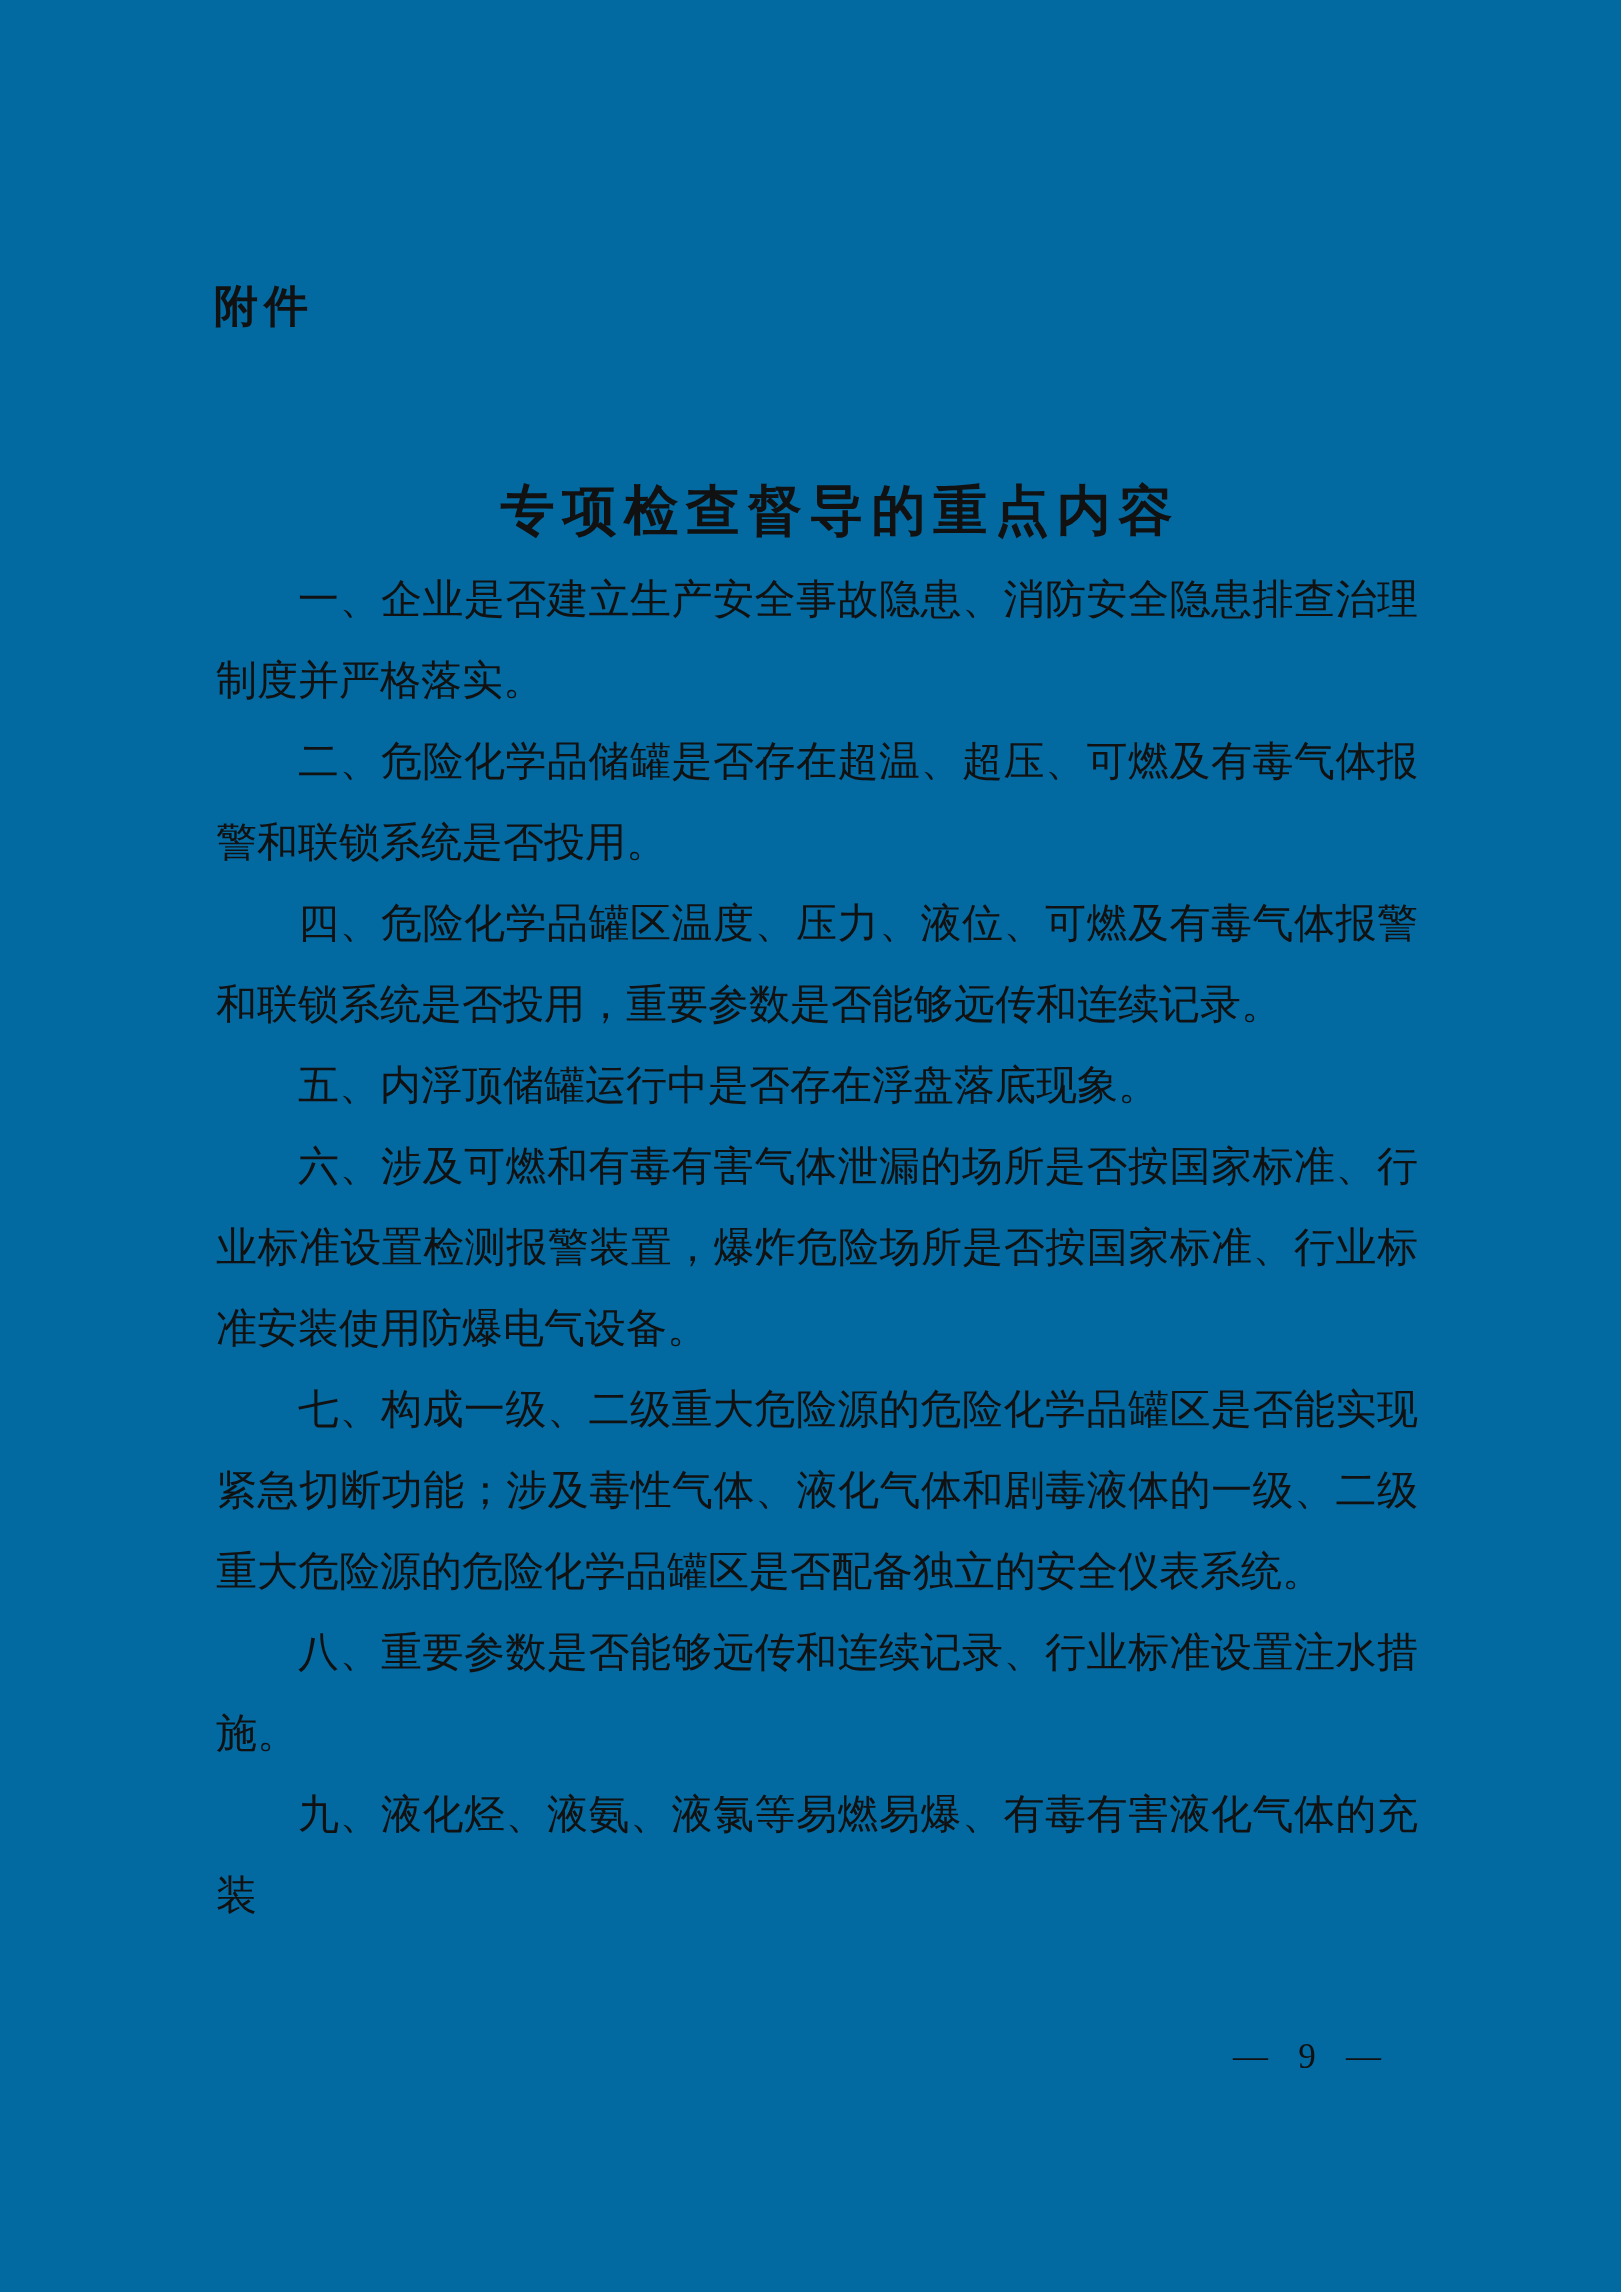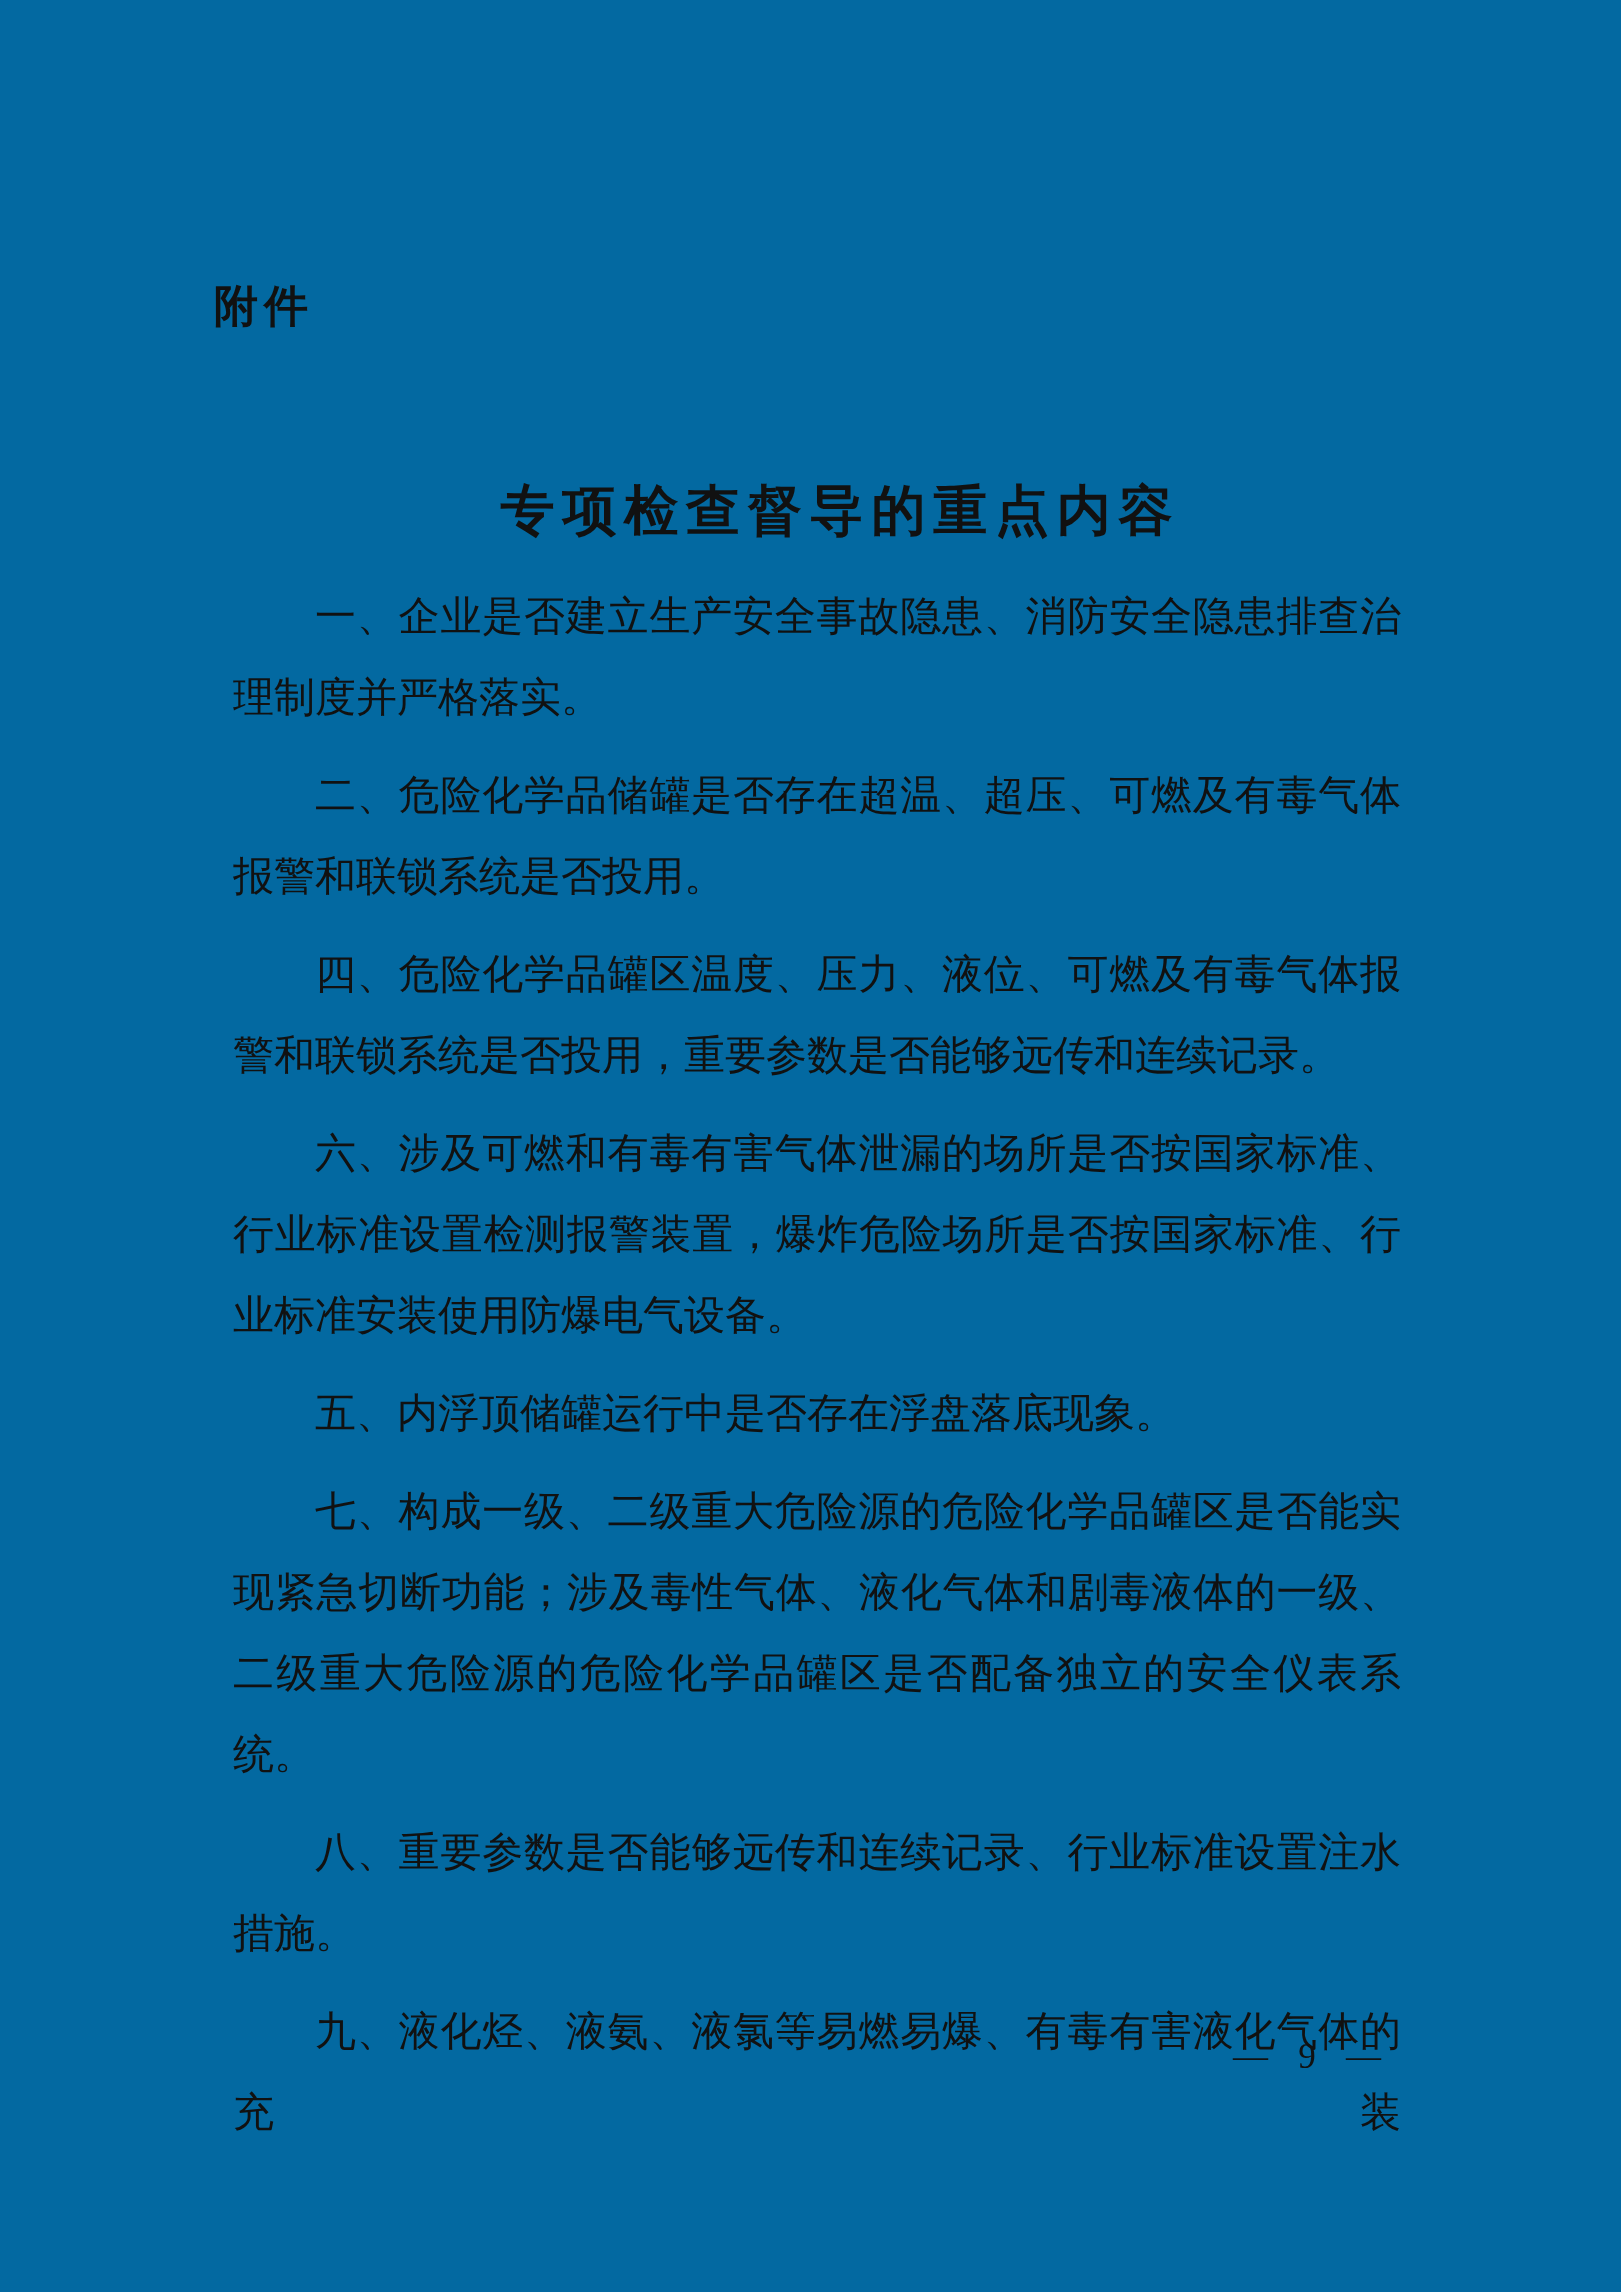--- a/index.html
+++ b/index.html
@@ -41,21 +41,21 @@
     position: absolute;
     left: 216px;
     top: 559px;
     width: 1202px;
     font-size: 41px;
     line-height: 81px;
     text-align: justify;
     text-justify: inter-character;
   }
   .body-text p {
-    margin: 17px;
+    margin: 0;
     padding: 0;
     text-indent: 2em;
   }
   .body-text p.fill-last {
     text-align-last: justify;
   }
   .page-number {
     position: absolute;
     left: 1233px;
     top: 2037px;
@@ -71,22 +71,22 @@
 <div class="page">
 
   <div class="attachment-label">附件</div>
 
   <h1 class="doc-title">专项检查督导的重点内容</h1>
 
   <div class="body-text">
     <p>一、企业是否建立生产安全事故隐患、消防安全隐患排查治理制度并严格落实。</p>
     <p>二、危险化学品储罐是否存在超温、超压、可燃及有毒气体报警和联锁系统是否投用。</p>
     <p>四、危险化学品罐区温度、压力、液位、可燃及有毒气体报警和联锁系统是否投用，重要参数是否能够远传和连续记录。</p>
+    <p>五、内浮顶储罐运行中是否存在浮盘落底现象。</p>
     <p>六、涉及可燃和有毒有害气体泄漏的场所是否按国家标准、行业标准设置检测报警装置，爆炸危险场所是否按国家标准、行业标准安装使用防爆电气设备。</p>
-    <p>五、内浮顶储罐运行中是否存在浮盘落底现象。</p>
     <p>七、构成一级、二级重大危险源的危险化学品罐区是否能实现紧急切断功能；涉及毒性气体、液化气体和剧毒液体的一级、二级重大危险源的危险化学品罐区是否配备独立的安全仪表系统。</p>
     <p>八、重要参数是否能够远传和连续记录、行业标准设置注水措施。</p>
     <p class="fill-last">九、液化烃、液氨、液氯等易燃易爆、有毒有害液化气体的充装</p>
   </div>
 
   <div class="page-number">— 9 —</div>
 
 </div>
 
 

